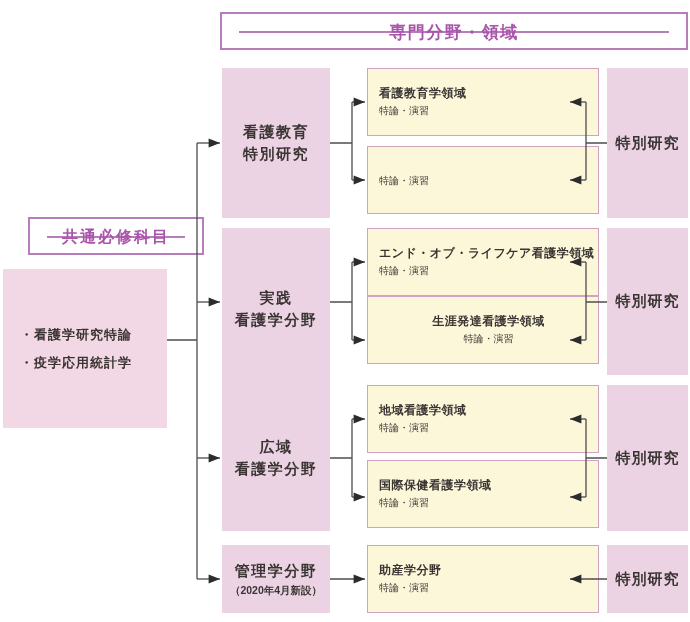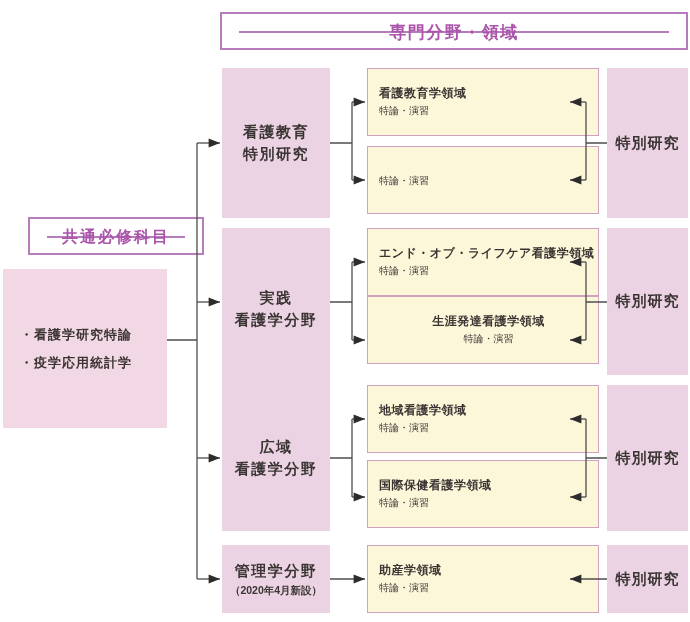--- a/index.html
+++ b/index.html
@@ -113,21 +113,21 @@
     <div class="an">国際保健看護学領域</div>
     <div class="as">特論・演習</div>
   </div>
   <div class="pink research" style="top:385px;height:146px;">特別研究</div>
 
   <div class="pink field" style="top:545px;height:68px;">
     <div class="fl">管理学分野</div>
     <div class="fl-small">（2020年4月新設）</div>
   </div>
   <div class="cream" style="top:545px;">
-    <div class="an">助産学領域</div>
+    <div class="an">助産学分野</div>
     <div class="as">特論・演習</div>
   </div>
   <div class="pink research" style="top:545px;height:68px;">特別研究</div>
 
   <svg class="wires" viewBox="0 0 690 622" xmlns="http://www.w3.org/2000/svg">
     <defs>
       <marker id="arr" viewBox="0 0 10 8" refX="10" refY="4" markerWidth="9" markerHeight="7" orient="auto">
         <path d="M0 0 L10 4 L0 8 Z" fill="#2c2c2c"></path>
       </marker>
     </defs>

